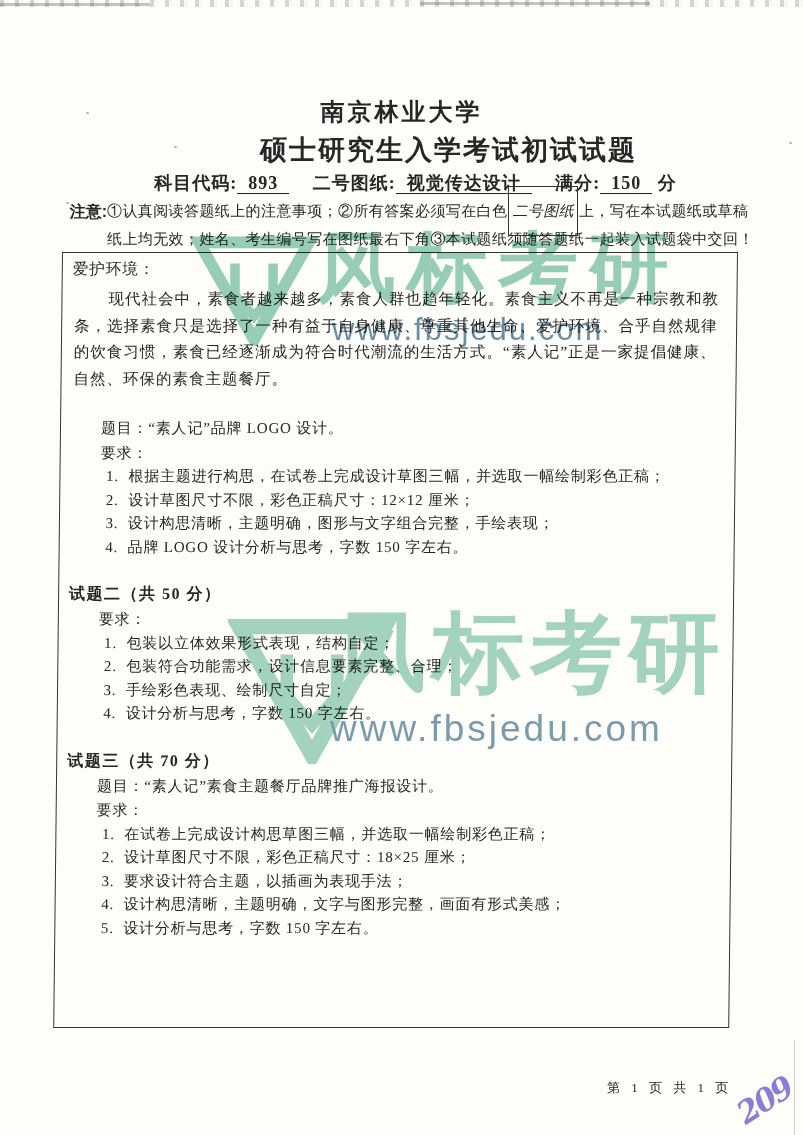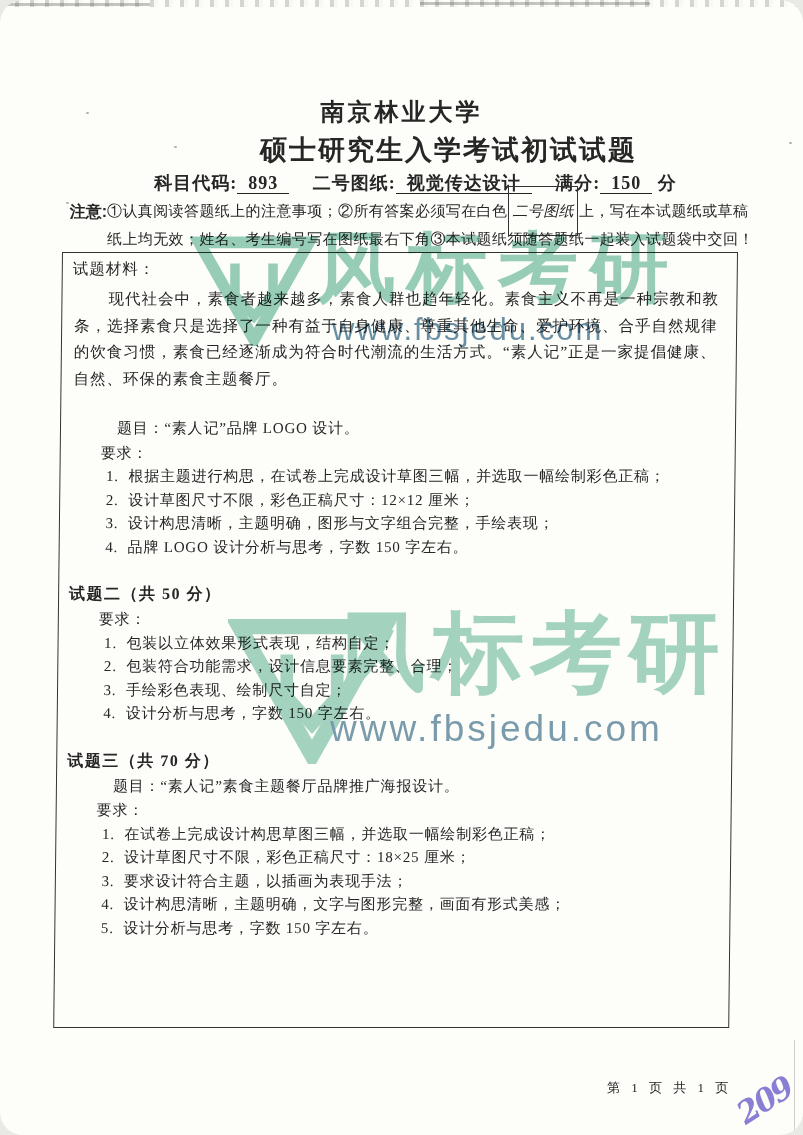--- a/index.html
+++ b/index.html
@@ -1,17 +1,17 @@
 <!DOCTYPE html>
 <html><head>
 <meta charset="utf-8">
 <style>
   html,body{margin:0;padding:0;background:#e9e9e6;}
   .page{position:relative;width:803px;height:1135px;background:#fdfdfa;overflow:hidden;
-        font-family:"Liberation Serif","DejaVu Serif",serif;color:#262626;margin:0 auto;border-radius:23px;}
+        font-family:"Liberation Serif","DejaVu Serif",serif;color:#262626;margin:0 auto;}
 
   
   .noise-top{position:absolute;top:0;left:0;width:803px;height:7px;opacity:.55;
     background:repeating-linear-gradient(90deg,rgba(95,95,85,.45) 0 4px,rgba(190,190,180,.15) 4px 8px,transparent 8px 15px);
     filter:blur(.4px);}
   .noise-seg{position:absolute;height:3px;background:rgba(90,90,82,.35);filter:blur(.6px);}
   .speck{position:absolute;width:3px;height:2px;background:rgba(70,70,65,.45);border-radius:50%;}
   .edge-right{position:absolute;left:794px;top:1040px;width:1px;height:95px;background:rgba(120,120,120,.35);}
 
   
@@ -33,21 +33,21 @@
   .boxed-term{border:1.2px solid #333;padding:16px 3px;margin:0 1px;font-style:italic;}
 
   
   .qbox{position:absolute;left:62px;top:252px;width:676px;height:776px;border:1.6px solid #333;
     transform:skewX(-.65deg);transform-origin:0 0;box-sizing:border-box;padding:6px 10px 0 10px;font-size:15px;}
   .material-label{font-size:15.5px;letter-spacing:1px;}
   .material-para{margin:6px 2px 0 2px;font-size:15.5px;line-height:26.5px;text-indent:2.2em;letter-spacing:1px;}
   .section{margin-top:25px;}
   .sec-head{font-size:16px;font-weight:700;letter-spacing:1.5px;}
   .sec-body{margin-left:30px;margin-top:3px;line-height:23.5px;letter-spacing:.8px;}
-  .topic{margin:1px 16px;}
+  .topic{margin:1px 0;}
   .req{margin:0;}
   ol.items{margin:0;padding-left:23px;}
   ol.items li{padding-left:5px;}
 
   
   .footer{position:absolute;left:607px;top:1079px;font-size:13px;letter-spacing:4px;}
   .hand-mark{position:absolute;left:735px;top:1082px;font-size:31px;font-weight:700;font-style:italic;
     font-family:"DejaVu Serif",serif;color:#7c72d0;transform:rotate(-33deg);letter-spacing:-2px;opacity:.9;}
 
   
@@ -87,21 +87,21 @@
     <span class="grp"><span>二号图纸:</span><span class="uline">视觉传达设计</span></span>
     <span class="grp"><span>满分:</span><span class="uline">150</span> <span>分</span></span>
   </div>
 
   <div class="notice">
     <div class="notice-label">注意:</div>
     <div class="notice-text"><span>①认真阅读答题纸上的注意事项；②所有答案必须写在白色</span><span class="boxed-term">二号图纸</span><span>上，写在本试题纸或草稿纸上均无效；姓名、考生编号写在图纸最右下角③本试题纸须随答题纸一起装入试题袋中交回！</span></div>
   </div>
 
   <div class="qbox">
-    <div class="material-label">试题材料：</div>
+    <div class="material-label">爱护环境：</div>
     <div class="material-para">现代社会中，素食者越来越多，素食人群也趋年轻化。素食主义不再是一种宗教和教条，选择素食只是选择了一种有益于自身健康、尊重其他生命、爱护环境、合乎自然规律的饮食习惯，素食已经逐渐成为符合时代潮流的生活方式。“素人记”正是一家提倡健康、自然、环保的素食主题餐厅。</div>
 
     <div class="section">
       <div class="sec-body">
         <div class="topic">题目：“素人记”品牌 LOGO 设计。</div>
         <div class="req">要求：</div>
         <ol class="items">
           <li>根据主题进行构思，在试卷上完成设计草图三幅，并选取一幅绘制彩色正稿；</li>
           <li>设计草图尺寸不限，彩色正稿尺寸：12×12 厘米；</li>
           <li>设计构思清晰，主题明确，图形与文字组合完整，手绘表现；</li>

